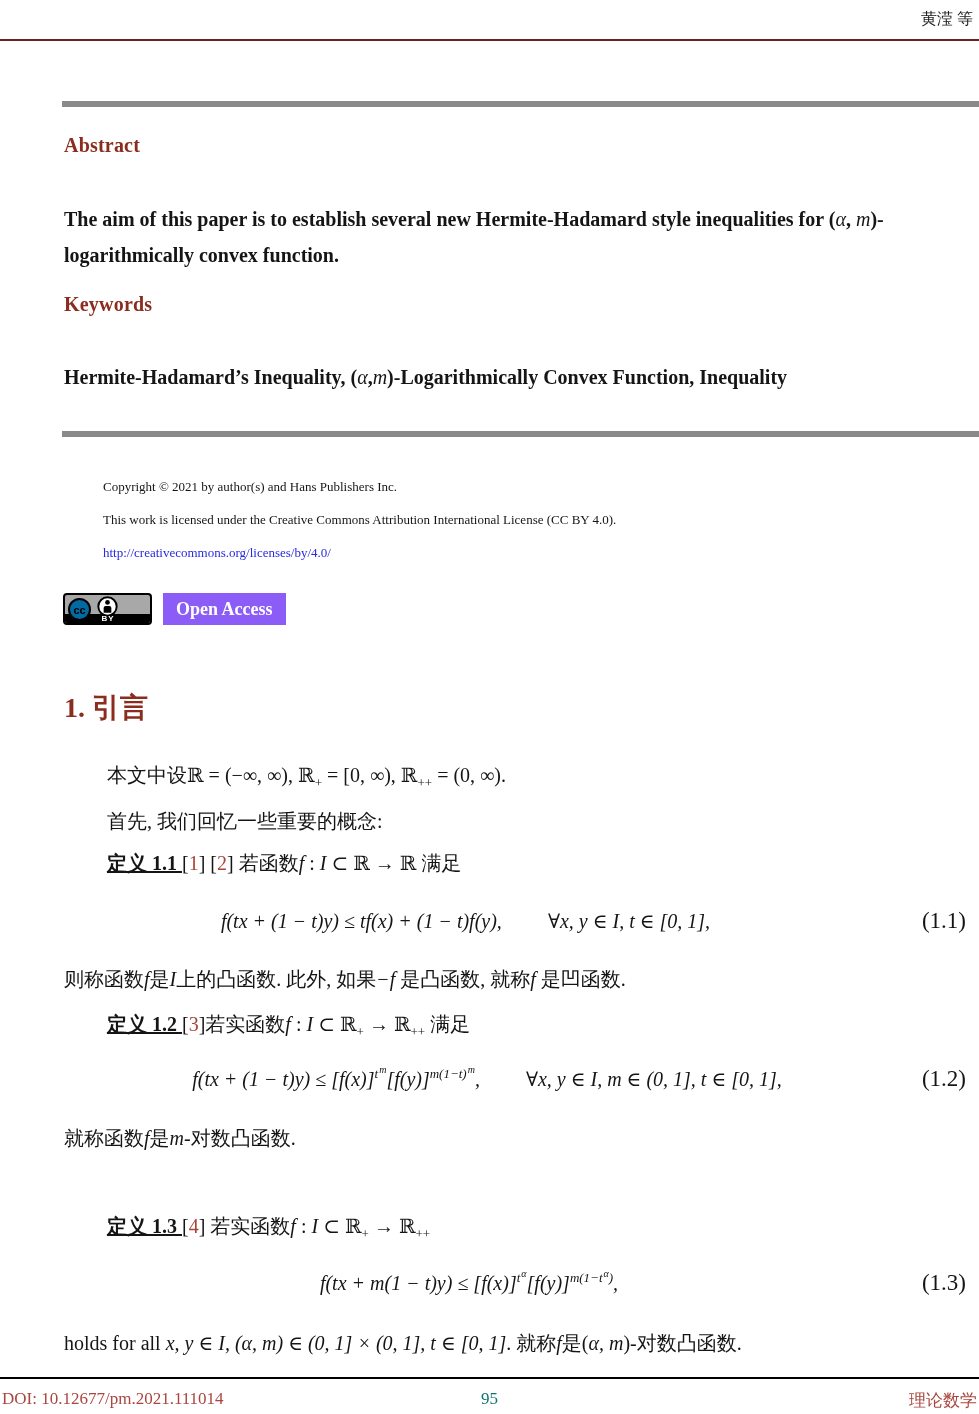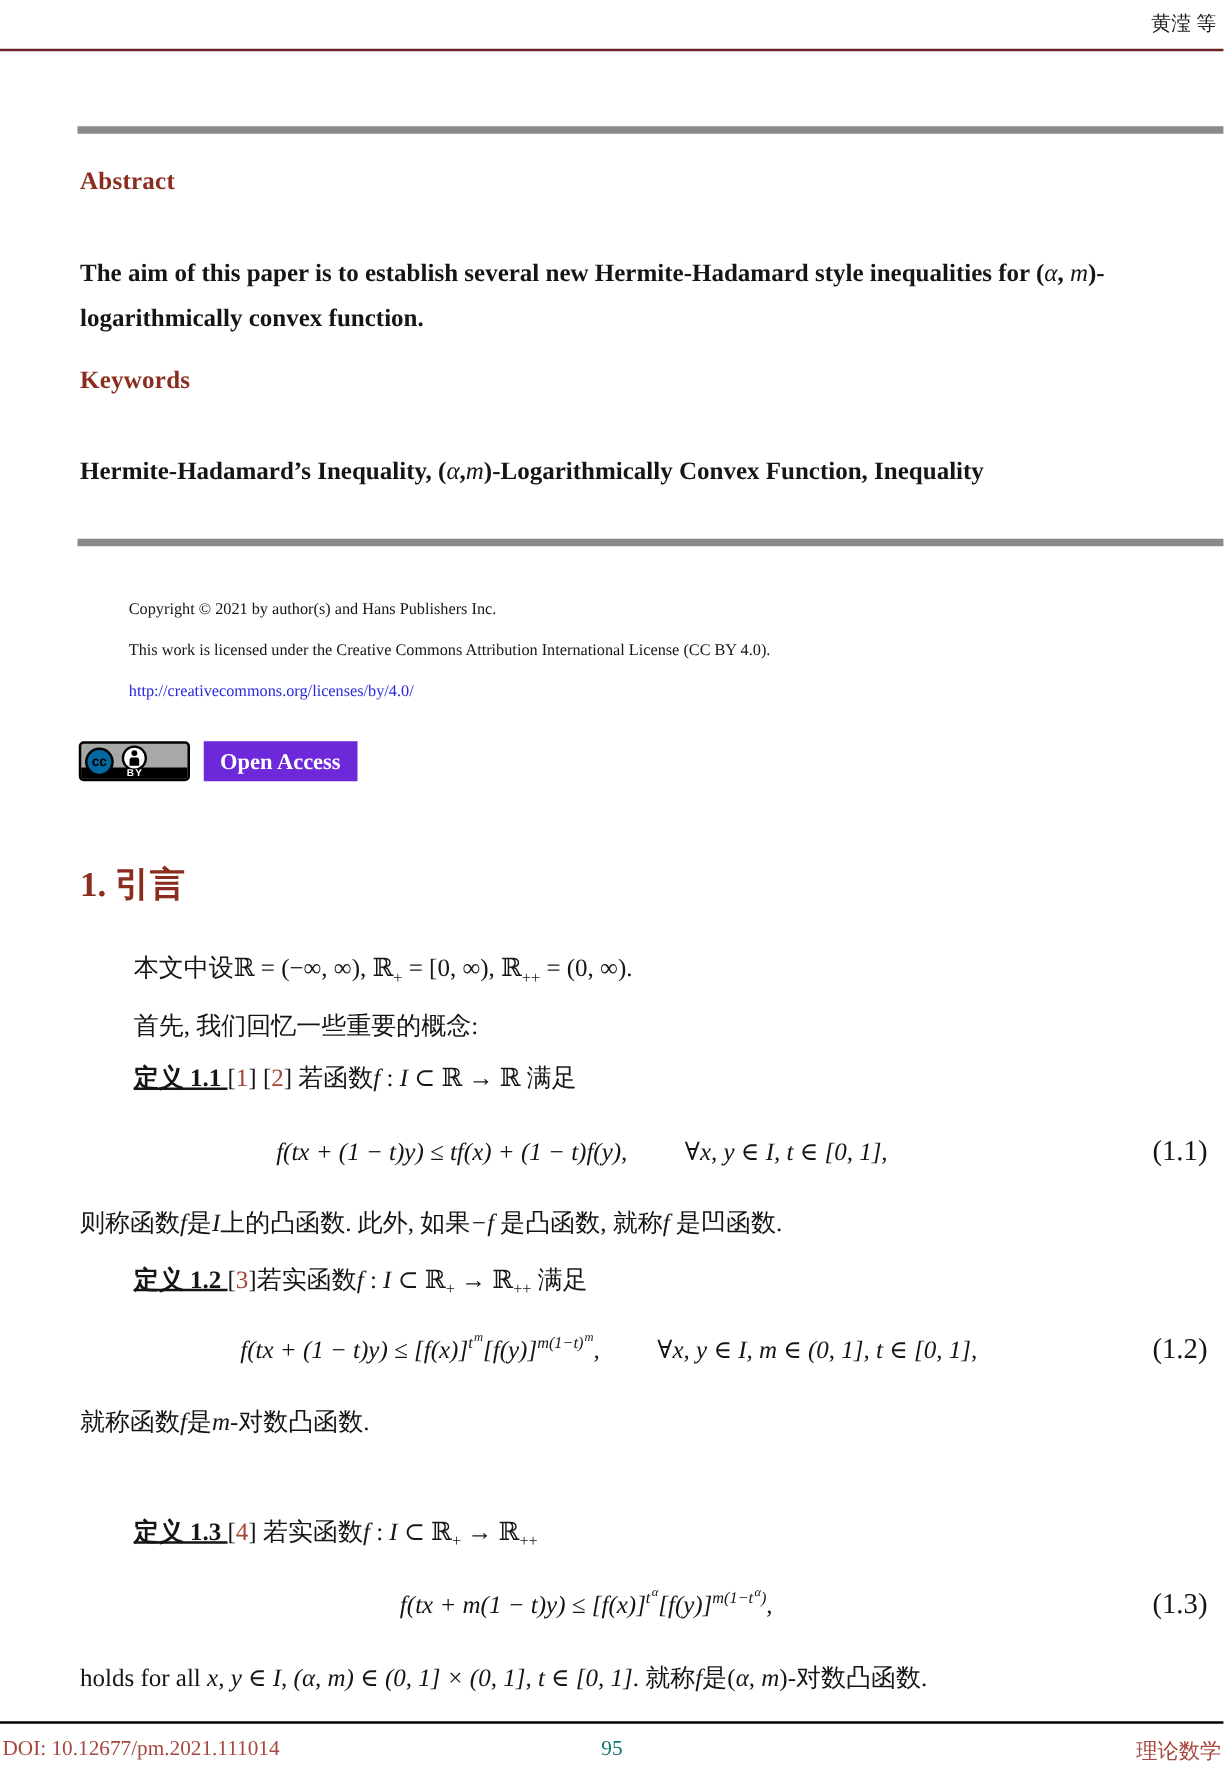--- a/index.html
+++ b/index.html
@@ -38,21 +38,21 @@
   .badges { position:absolute; left:63px; top:593px; display:flex; gap:11px; align-items:center; }
   .cc-badge { position:relative; width:89px; height:32px; background:var(--badge-gray); border:2px solid #000; border-radius:4px; cursor:pointer; }
   .cc-strip { position:absolute; left:0; right:0; bottom:0; height:9px; background:#000; border-radius:0 0 2px 2px; }
   .cc-circle { position:absolute; left:3px; top:3px; width:23px; height:23px; background:#0369a1; border:2px solid #000;
                border-radius:50%; display:flex; align-items:center; justify-content:center;
                font-size:11px; font-weight:bold; color:#000; z-index:2;
                font-family:"Liberation Sans",sans-serif; }
   .cc-person { position:absolute; left:32px; top:1px; width:21px; height:21px; }
   .cc-by-label { position:absolute; bottom:0; left:28px; width:30px; text-align:center; font-size:8px; line-height:9px;
                  color:#fff; font-weight:bold; font-family:"Liberation Sans",sans-serif; letter-spacing:1px; }
-  .oa-badge { height:32px; background:#6d28d9; color:#fff; display:flex; align-items:center;
+  .oa-badge { height:32px; background:#8b5cf6; color:#fff; display:flex; align-items:center;
               padding:5px 13px; font-weight:bold; font-size:18px; cursor:pointer; }
 
   
   .para { position:absolute; font-size:20px; line-height:27px; white-space:nowrap; }
   .indent { left:107px; }
   .flush { left:64px; }
   .p1 { top:762px; }
   .p2 { top:808px; }
   .def11 { top:850px; }
   .after11 { top:966px; }

